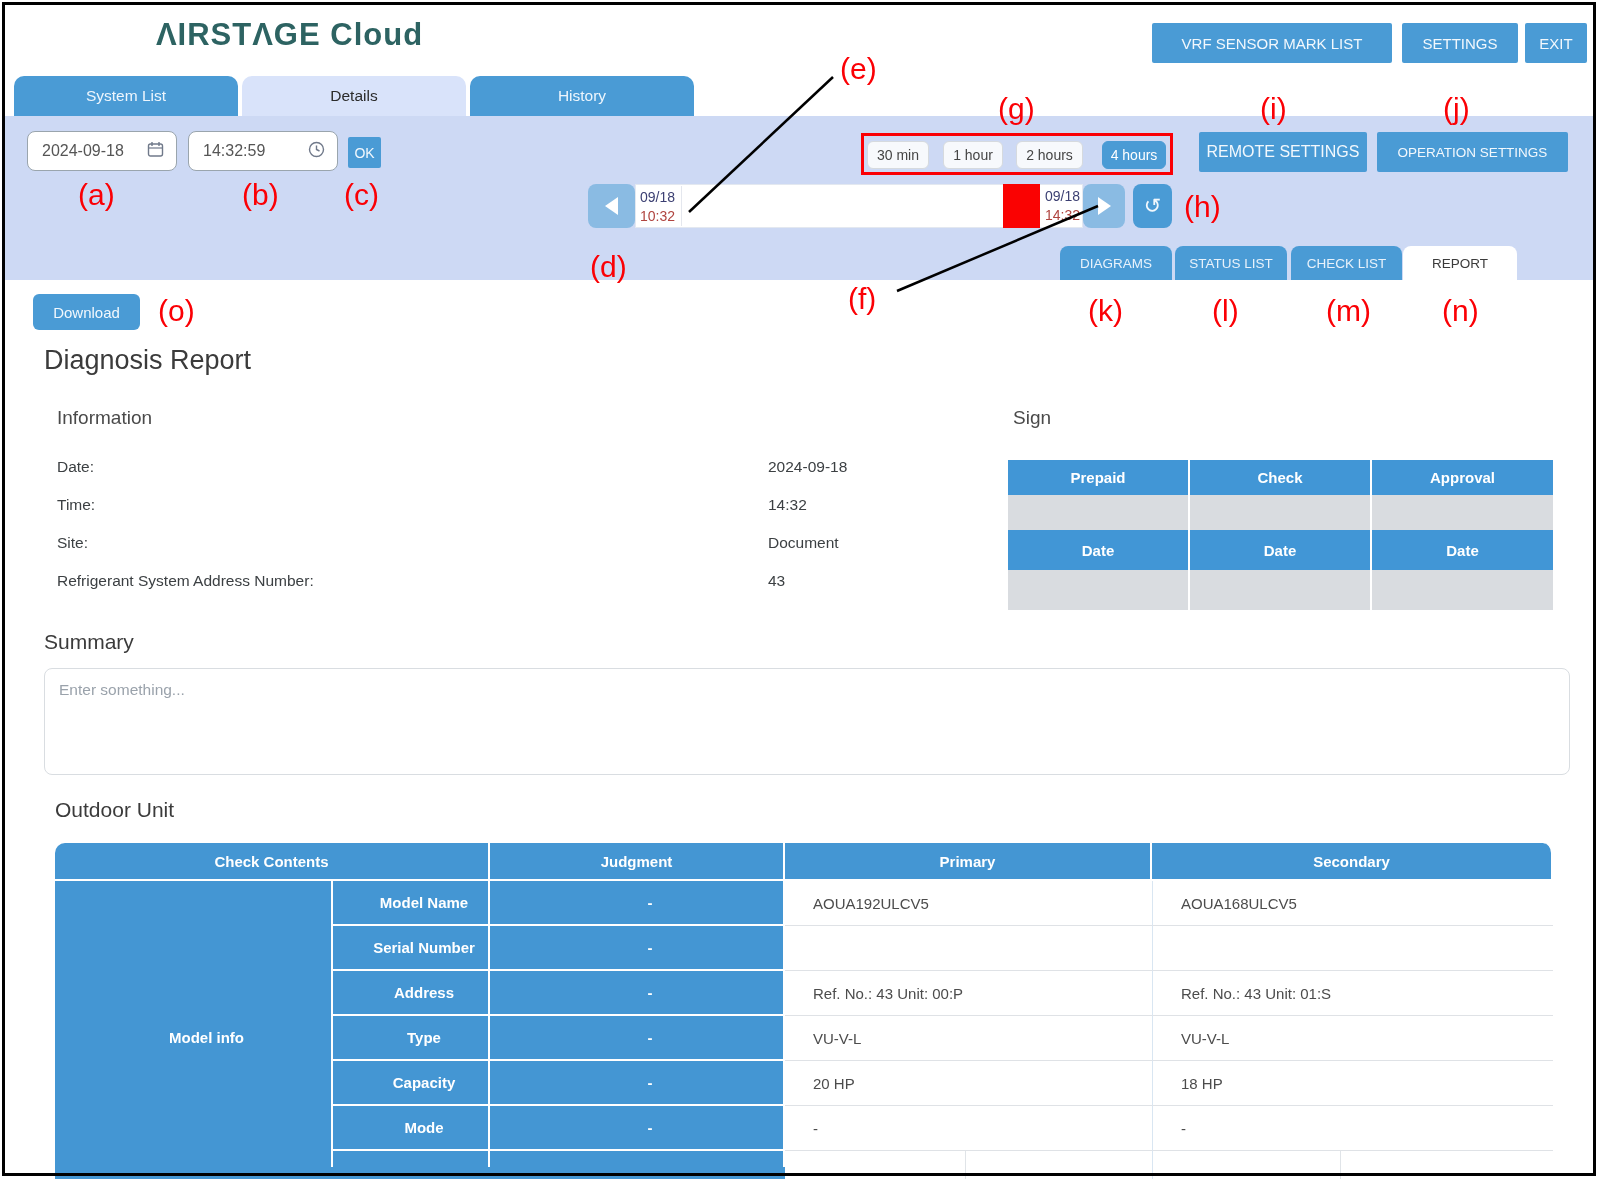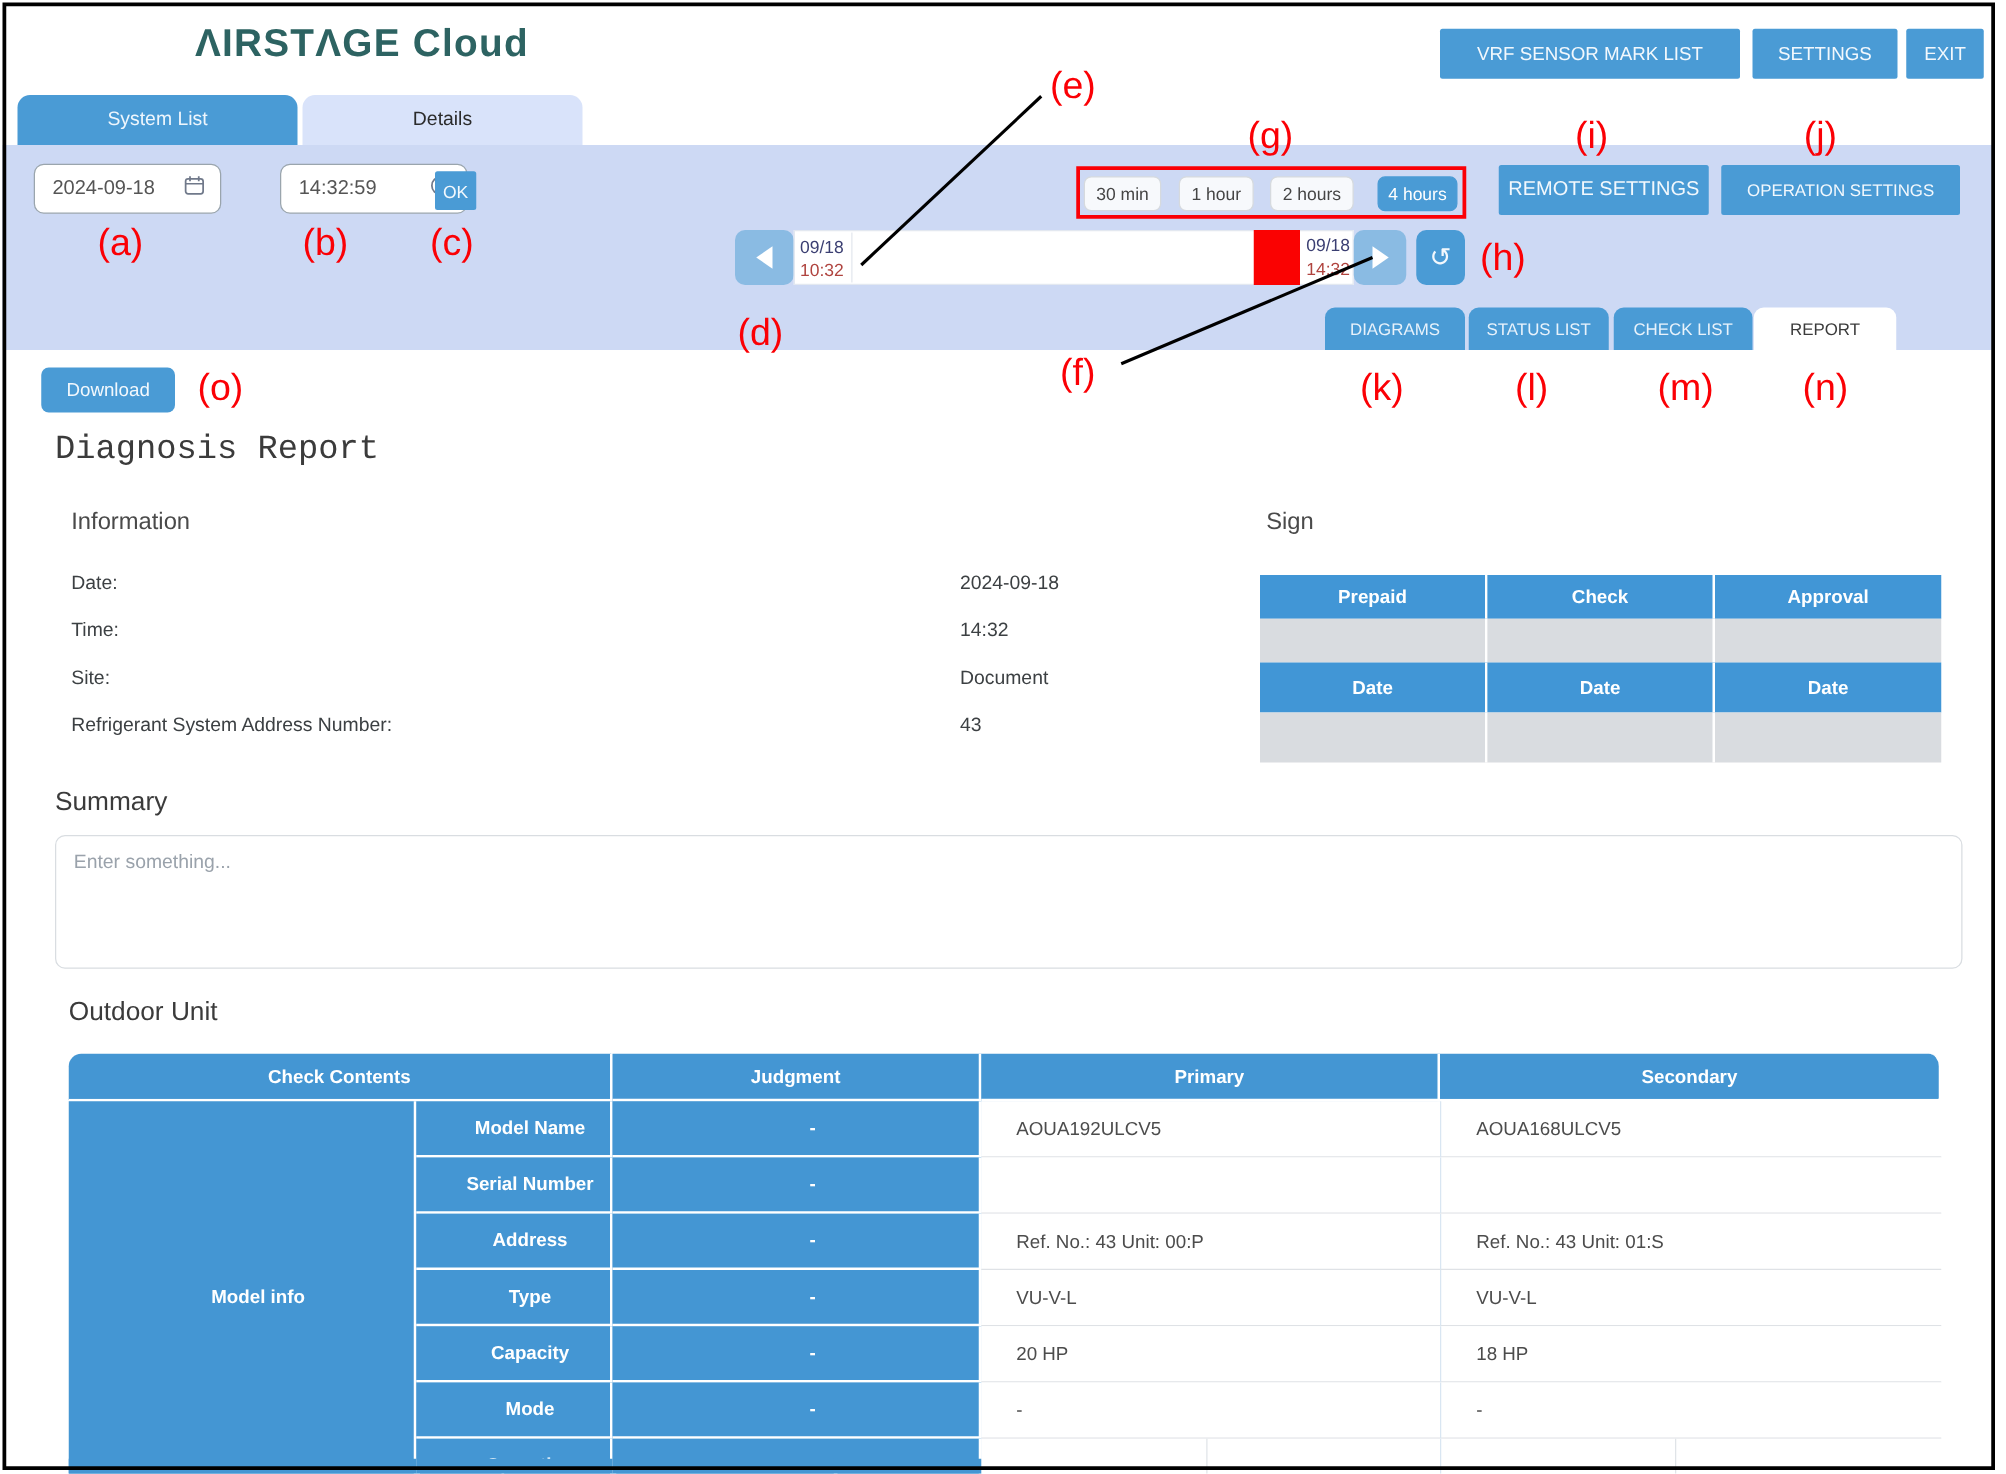--- a/index.html
+++ b/index.html
@@ -53,21 +53,21 @@
   .tl-sep{left:681px;top:186px;width:1px;height:40px;background:#e4e7ee;}
   .refresh-btn{left:1133px;top:184px;width:39px;height:44px;border-radius:8px;font-size:21px;}
 
   
   .subtab{top:246px;height:34px;border-radius:8px 8px 0 0;font-size:13.5px;cursor:pointer;}
   .subtab.blue{background:#4a9bd5;color:#e8f2fb;}
   .subtab.active{background:#fff;color:#3b3b3b;}
 
   
   .download-btn{left:33px;top:294px;width:107px;height:36px;border-radius:6px;font-size:15px;}
-  .h1{left:44px;top:345px;font-size:27px;color:#3b3b3b;font-family:Liberation Mono, monospace;}
+  .h1{left:44px;top:345px;font-size:27px;color:#3b3b3b;}
   .h2{font-size:19px;color:#4a4a4a;}
   .h2b{font-size:21px;color:#3b3b3b;}
   .info-label{left:57px;font-size:15.5px;}
   .info-value{left:768px;font-size:15.5px;}
 
   
   #sign-table{left:1008px;top:460px;width:545px;border-collapse:separate;border-spacing:0;
         table-layout:fixed;position:absolute;font-size:15px;}
   #sign-table .sb{background:#4196d6;color:#fff;font-weight:bold;text-align:center;
         border-right:2px solid #fff;}
@@ -107,36 +107,37 @@
 
 <div id="app">
 
   <div class="abs logo">ΛIRSTΛGE Cloud</div>
   <div class="abs btn hdr-btn flexc" style="left:1152px;width:240px;">VRF SENSOR MARK LIST</div>
   <div class="abs btn hdr-btn flexc" style="left:1402px;width:116px;">SETTINGS</div>
   <div class="abs btn hdr-btn flexc" style="left:1525px;width:62px;">EXIT</div>
 
   <div class="abs tab blue flexc" style="left:14px;">System List</div>
   <div class="abs tab active flexc" style="left:242px;">Details</div>
+  <div class="abs tab blue flexc" style="left:470px;">History</div>
 
   <div class="abs band"></div>
 
   <div class="abs field" style="left:27px;top:131px;width:150px;">
     <input value="2024-09-18" style="">
     <span>
       <svg width="17" height="17" viewBox="0 0 17 17">
           <rect x="1.5" y="3" width="14" height="12" rx="2" fill="none" stroke="#70798a" stroke-width="1.4"></rect>
           <line x1="5" y1="1" x2="5" y2="5" stroke="#70798a" stroke-width="1.4"></line>
           <line x1="12" y1="1" x2="12" y2="5" stroke="#70798a" stroke-width="1.4"></line>
           <line x1="1.5" y1="7" x2="15.5" y2="7" stroke="#70798a" stroke-width="1.2"></line>
         </svg>
     </span>
   </div>
 
-  <div class="abs field" style="left:188px;top:131px;width:150px;margin-left:36px;">
+  <div class="abs field" style="left:188px;top:131px;width:150px;">
     <input value="14:32:59" style="">
     <span>
       <svg width="17" height="17" viewBox="0 0 17 17">
           <circle cx="8.5" cy="8.5" r="7" fill="none" stroke="#70798a" stroke-width="1.4"></circle>
           <polyline points="8.5,4.5 8.5,8.5 11.5,10" fill="none" stroke="#70798a" stroke-width="1.4"></polyline>
         </svg>
     </span>
   </div>
 
   <div class="abs btn ok-btn flexc">OK</div>

